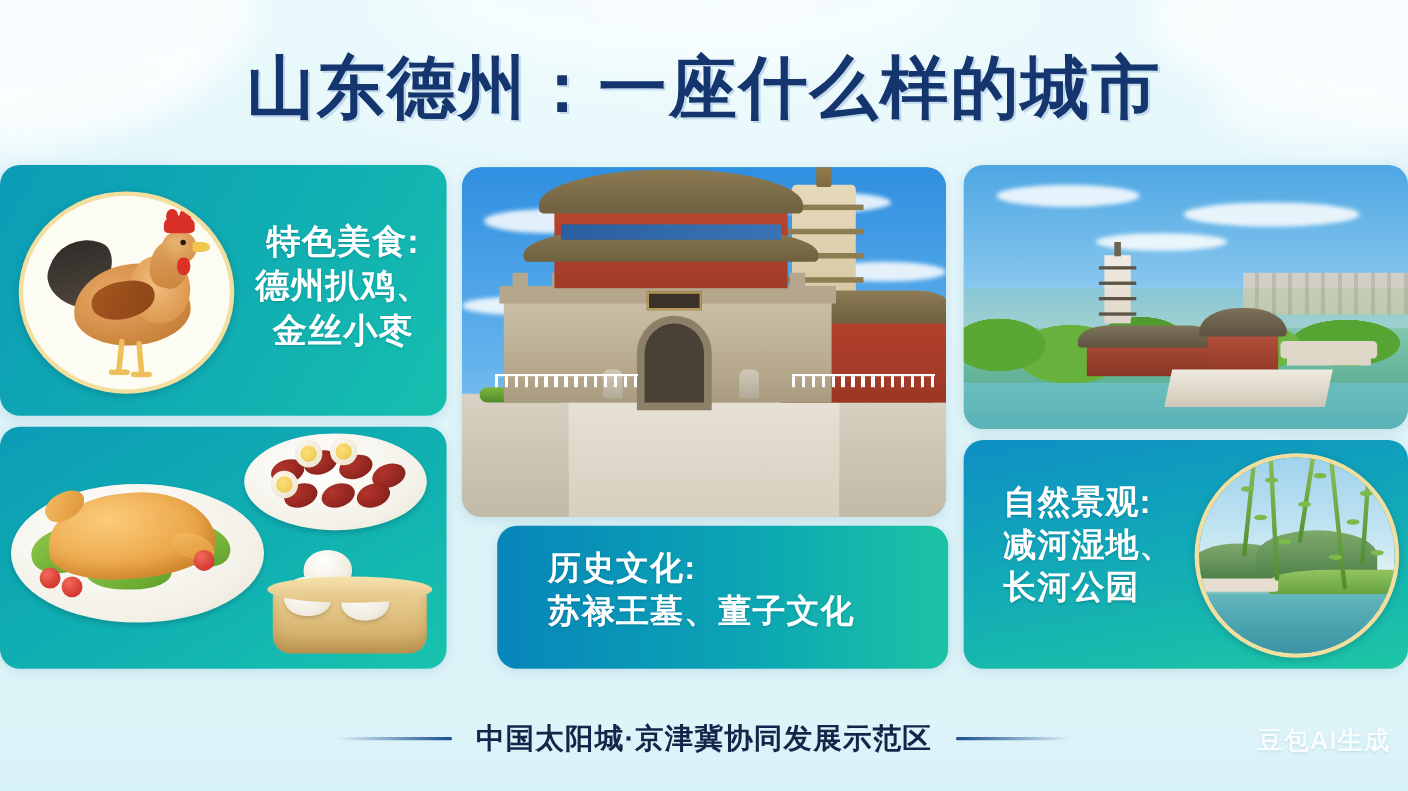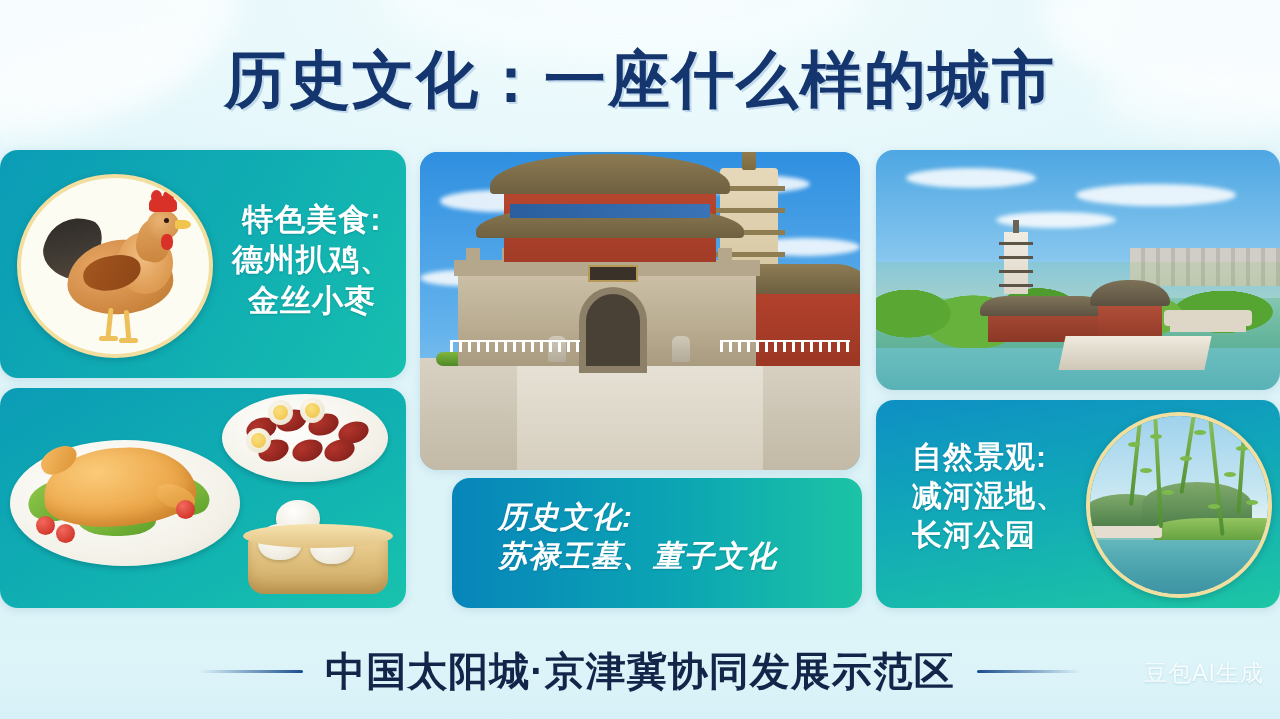--- a/index.html
+++ b/index.html
@@ -57,21 +57,21 @@
   #card-nature-photo { left:876px; top:150px; width:404px; height:240px;
      background:#9fd8ef; }
   #card-nature-text { left:876px; top:400px; width:404px; height:208px;
      background:linear-gradient(170deg,#0e8fc4 0%,#11a8b8 45%,#1dc6a4 100%); }
 
   
   .card-label { position:absolute; color:#ffffff; font-weight:bold;
      line-height:1.30; letter-spacing:1px; white-space:pre-line;
      text-shadow:0 1px 2px rgba(0,60,80,.25); }
   #food-label   { left:232px; top:200px; font-size:31px;text-align:center; }
-  #history-label{ left:498px; top:497px; font-size:30px;font-style:italic; }
+  #history-label{ left:498px; top:497px; font-size:30px; }
   #nature-label { left:912px; top:437px; font-size:30px; }
 
   
   .circle-frame { position:absolute; border-radius:50%; overflow:hidden;
      border:4px solid #f2dfa0; box-shadow:0 2px 7px rgba(0,50,70,.25); }
   #willow-circle  { left:1086px; top:412px; width:186px; height:186px; }
 
   
   .chick-body { position:absolute; left:46px; top:62px; width:106px; height:74px;
     background:radial-gradient(ellipse at 35% 35%, #e8a766 0%, #d08a44 60%, #b9762f 100%);
@@ -243,41 +243,41 @@
     background:linear-gradient(180deg,#8cc05a,#4f8e32); border-radius:2px; }
   .wleaf { position:absolute; width:12px; height:5px; border-radius:50%;
     background:#7cba4c; }
 
   
   #footer { position:absolute; left:0; right:0; bottom:26px; height:44px;
     display:flex; align-items:center; justify-content:center; gap:22px; }
   #footer-line-left, #footer-line-right { height:3px; width:104px; border-radius:2px; }
   #footer-line-left  { background:linear-gradient(90deg, rgba(20,53,110,0), #1b4e8f); }
   #footer-line-right { background:linear-gradient(270deg, rgba(20,53,110,0), #1b4e8f); }
-  #footer-text { font-size:40px; font-weight:bold; color:#13264a; letter-spacing:1px;
+  #footer-text { font-size:26px; font-weight:bold; color:#13264a; letter-spacing:1px;
     white-space:nowrap; }
 
   
   #watermark { position:absolute; right:16px; bottom:30px;
-    font-size:23px; font-weight:normal; color:rgba(255,255,255,.88);
+    font-size:23px; font-weight:bold; color:rgba(255,255,255,.88);
     letter-spacing:1px; text-shadow:0 1px 2px rgba(150,200,210,.5); }
 </style>
 </head>
 <body>
 
 <div id="backdrop">
   <div class="cloud c1"></div>
   <div class="cloud c2"></div>
   <div class="cloud c3"></div>
   <div class="cloud c4"></div>
   <div class="cloud c5"></div>
   <div class="bottom-glow"></div>
 </div>
 
-<div id="title">历史文化：一座什么样的城市</div>
+<div id="title">山东德州：一座什么样的城市</div>
 
 <div class="card" id="card-food-text">
   <div class="circle-frame" style="left:17px;top:24px;width:196px;height:184px;background:#fdfcf3">
     <div class="chick-tail"></div>
     <div class="chick-body"></div>
     <div class="chick-breast"></div>
     <div class="chick-wing"></div>
     <div class="chick-neck"></div>
     <div class="chick-head"></div>
     <div class="chick-comb"></div>

